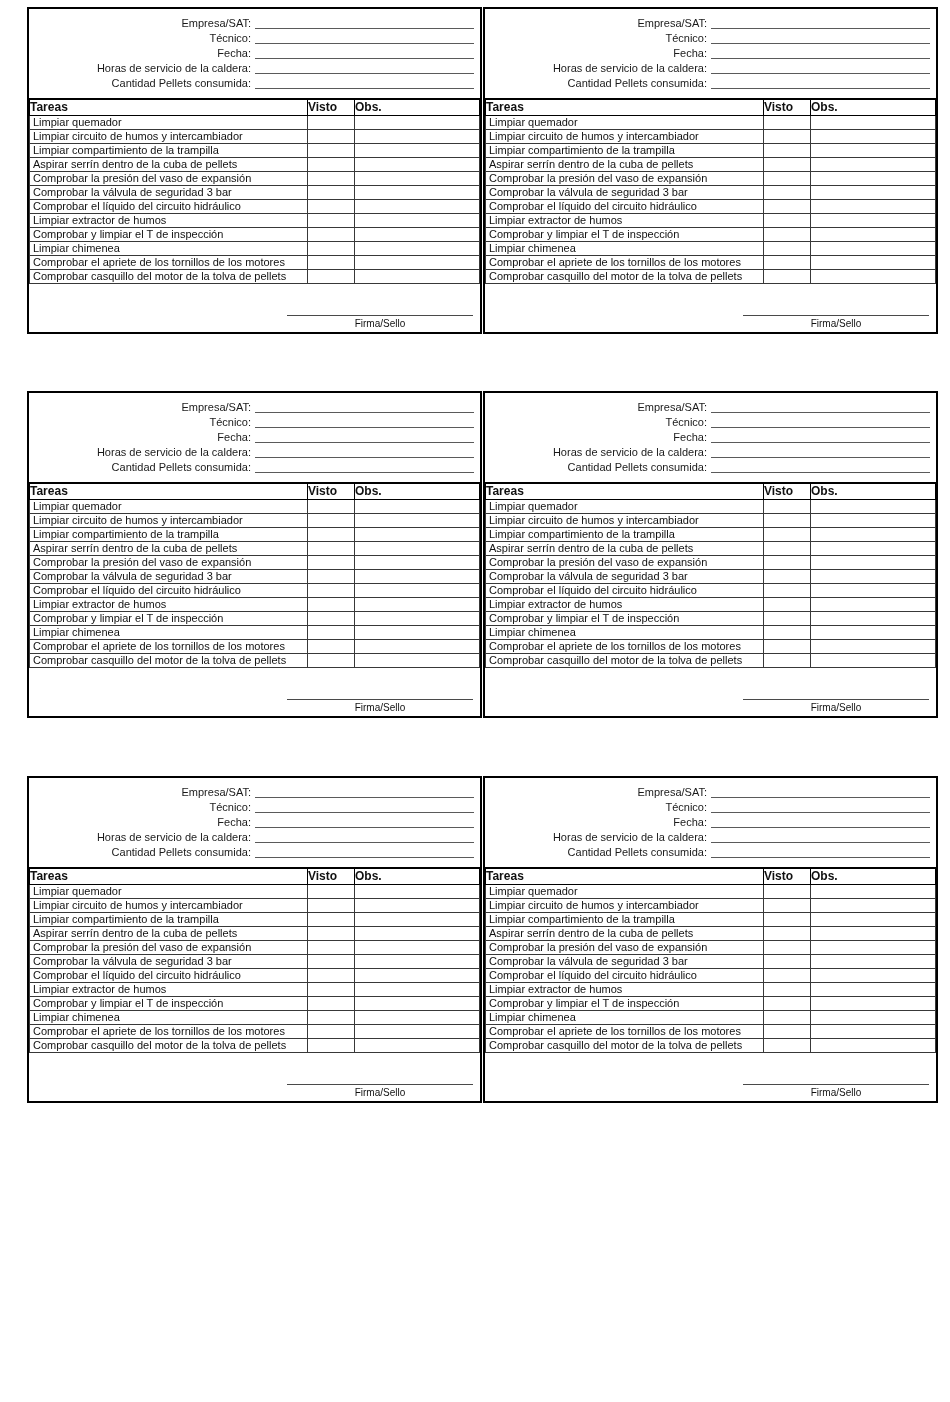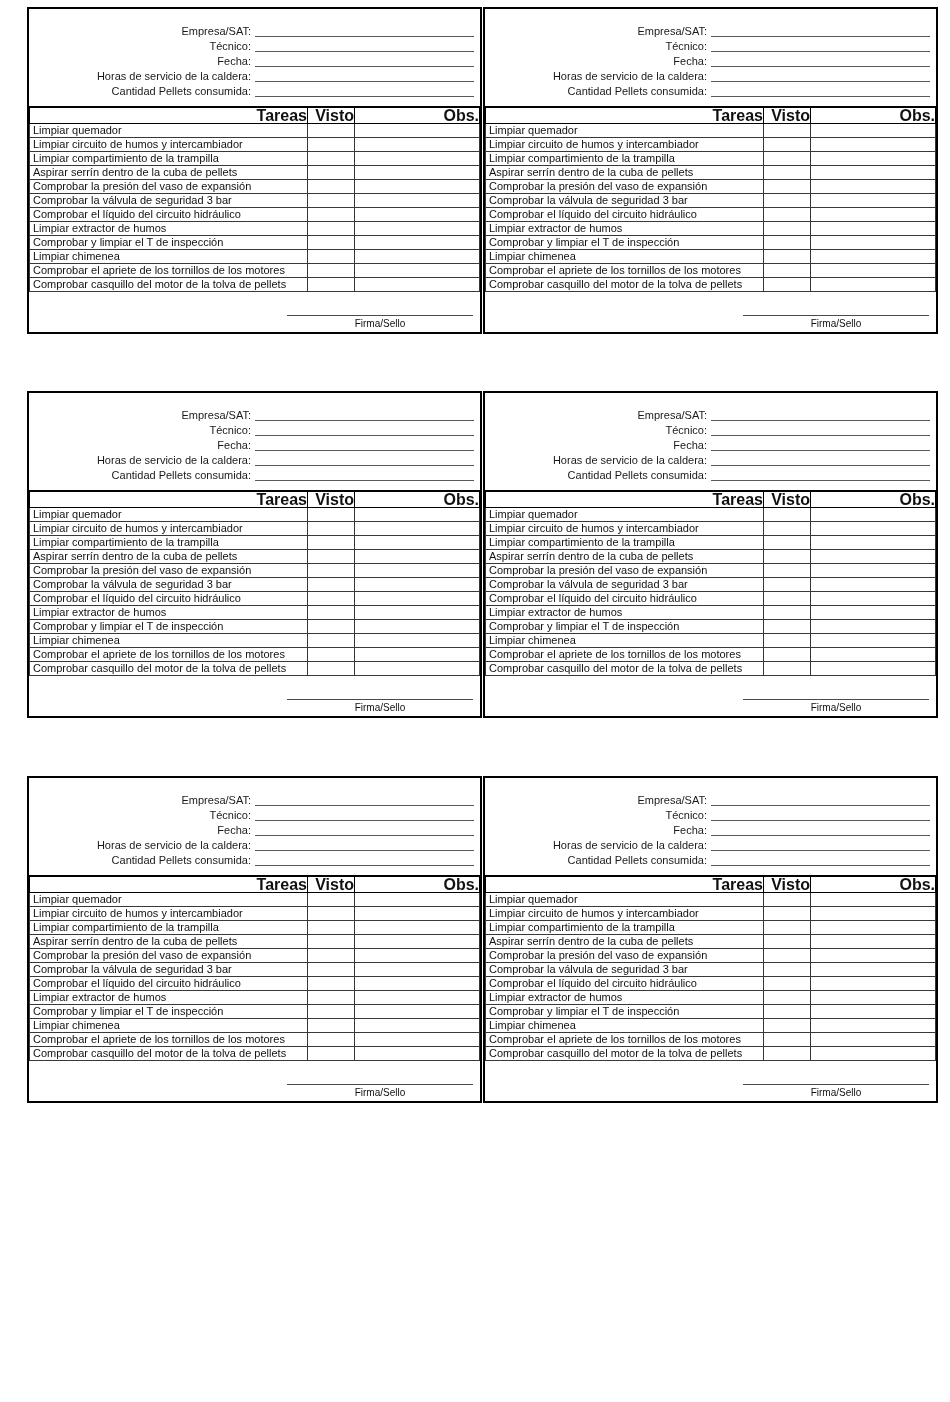--- a/index.html
+++ b/index.html
@@ -24,21 +24,21 @@
     border: 2px solid #000000;
     background: #ffffff;
   }
   .card:nth-child(1) { left: 27px;  top: 7px; }
   .card:nth-child(2) { left: 483px; top: 7px; }
   .card:nth-child(3) { left: 27px;  top: 391px; }
   .card:nth-child(4) { left: 483px; top: 391px; }
   .card:nth-child(5) { left: 27px;  top: 776px; }
   .card:nth-child(6) { left: 483px; top: 776px; }
 
-  .fields { padding-top: 14px; }
+  .fields { padding-top: 6px; }
   .frow {
     display: flex;
     align-items: flex-end;
     height: 15px;
   }
   .flabel {
     width: 222px;
     text-align: right;
     font-size: 11px;
     line-height: 13px;
@@ -54,26 +54,26 @@
 
   table.tasks {
     width: 100%;
     border-collapse: collapse;
     table-layout: fixed;
     margin-top: 8px;
   }
   table.tasks th {
     border: 1px solid #000000;
     border-top-width: 2px;
-    font-size: 16px;
+    font-size: 12px;
     font-weight: bold;
     height: 15px;
     line-height: 15px;
     padding: 0;
-    text-align: right;
+    text-align: left;
     color: #111111;
     margin-left: 34px;
   }
   table.tasks td {
     border: 1px solid #383838;
     font-size: 11px;
     height: 14px;
     line-height: 13px;
     padding: 0 2px 0 3px;
     white-space: nowrap;

